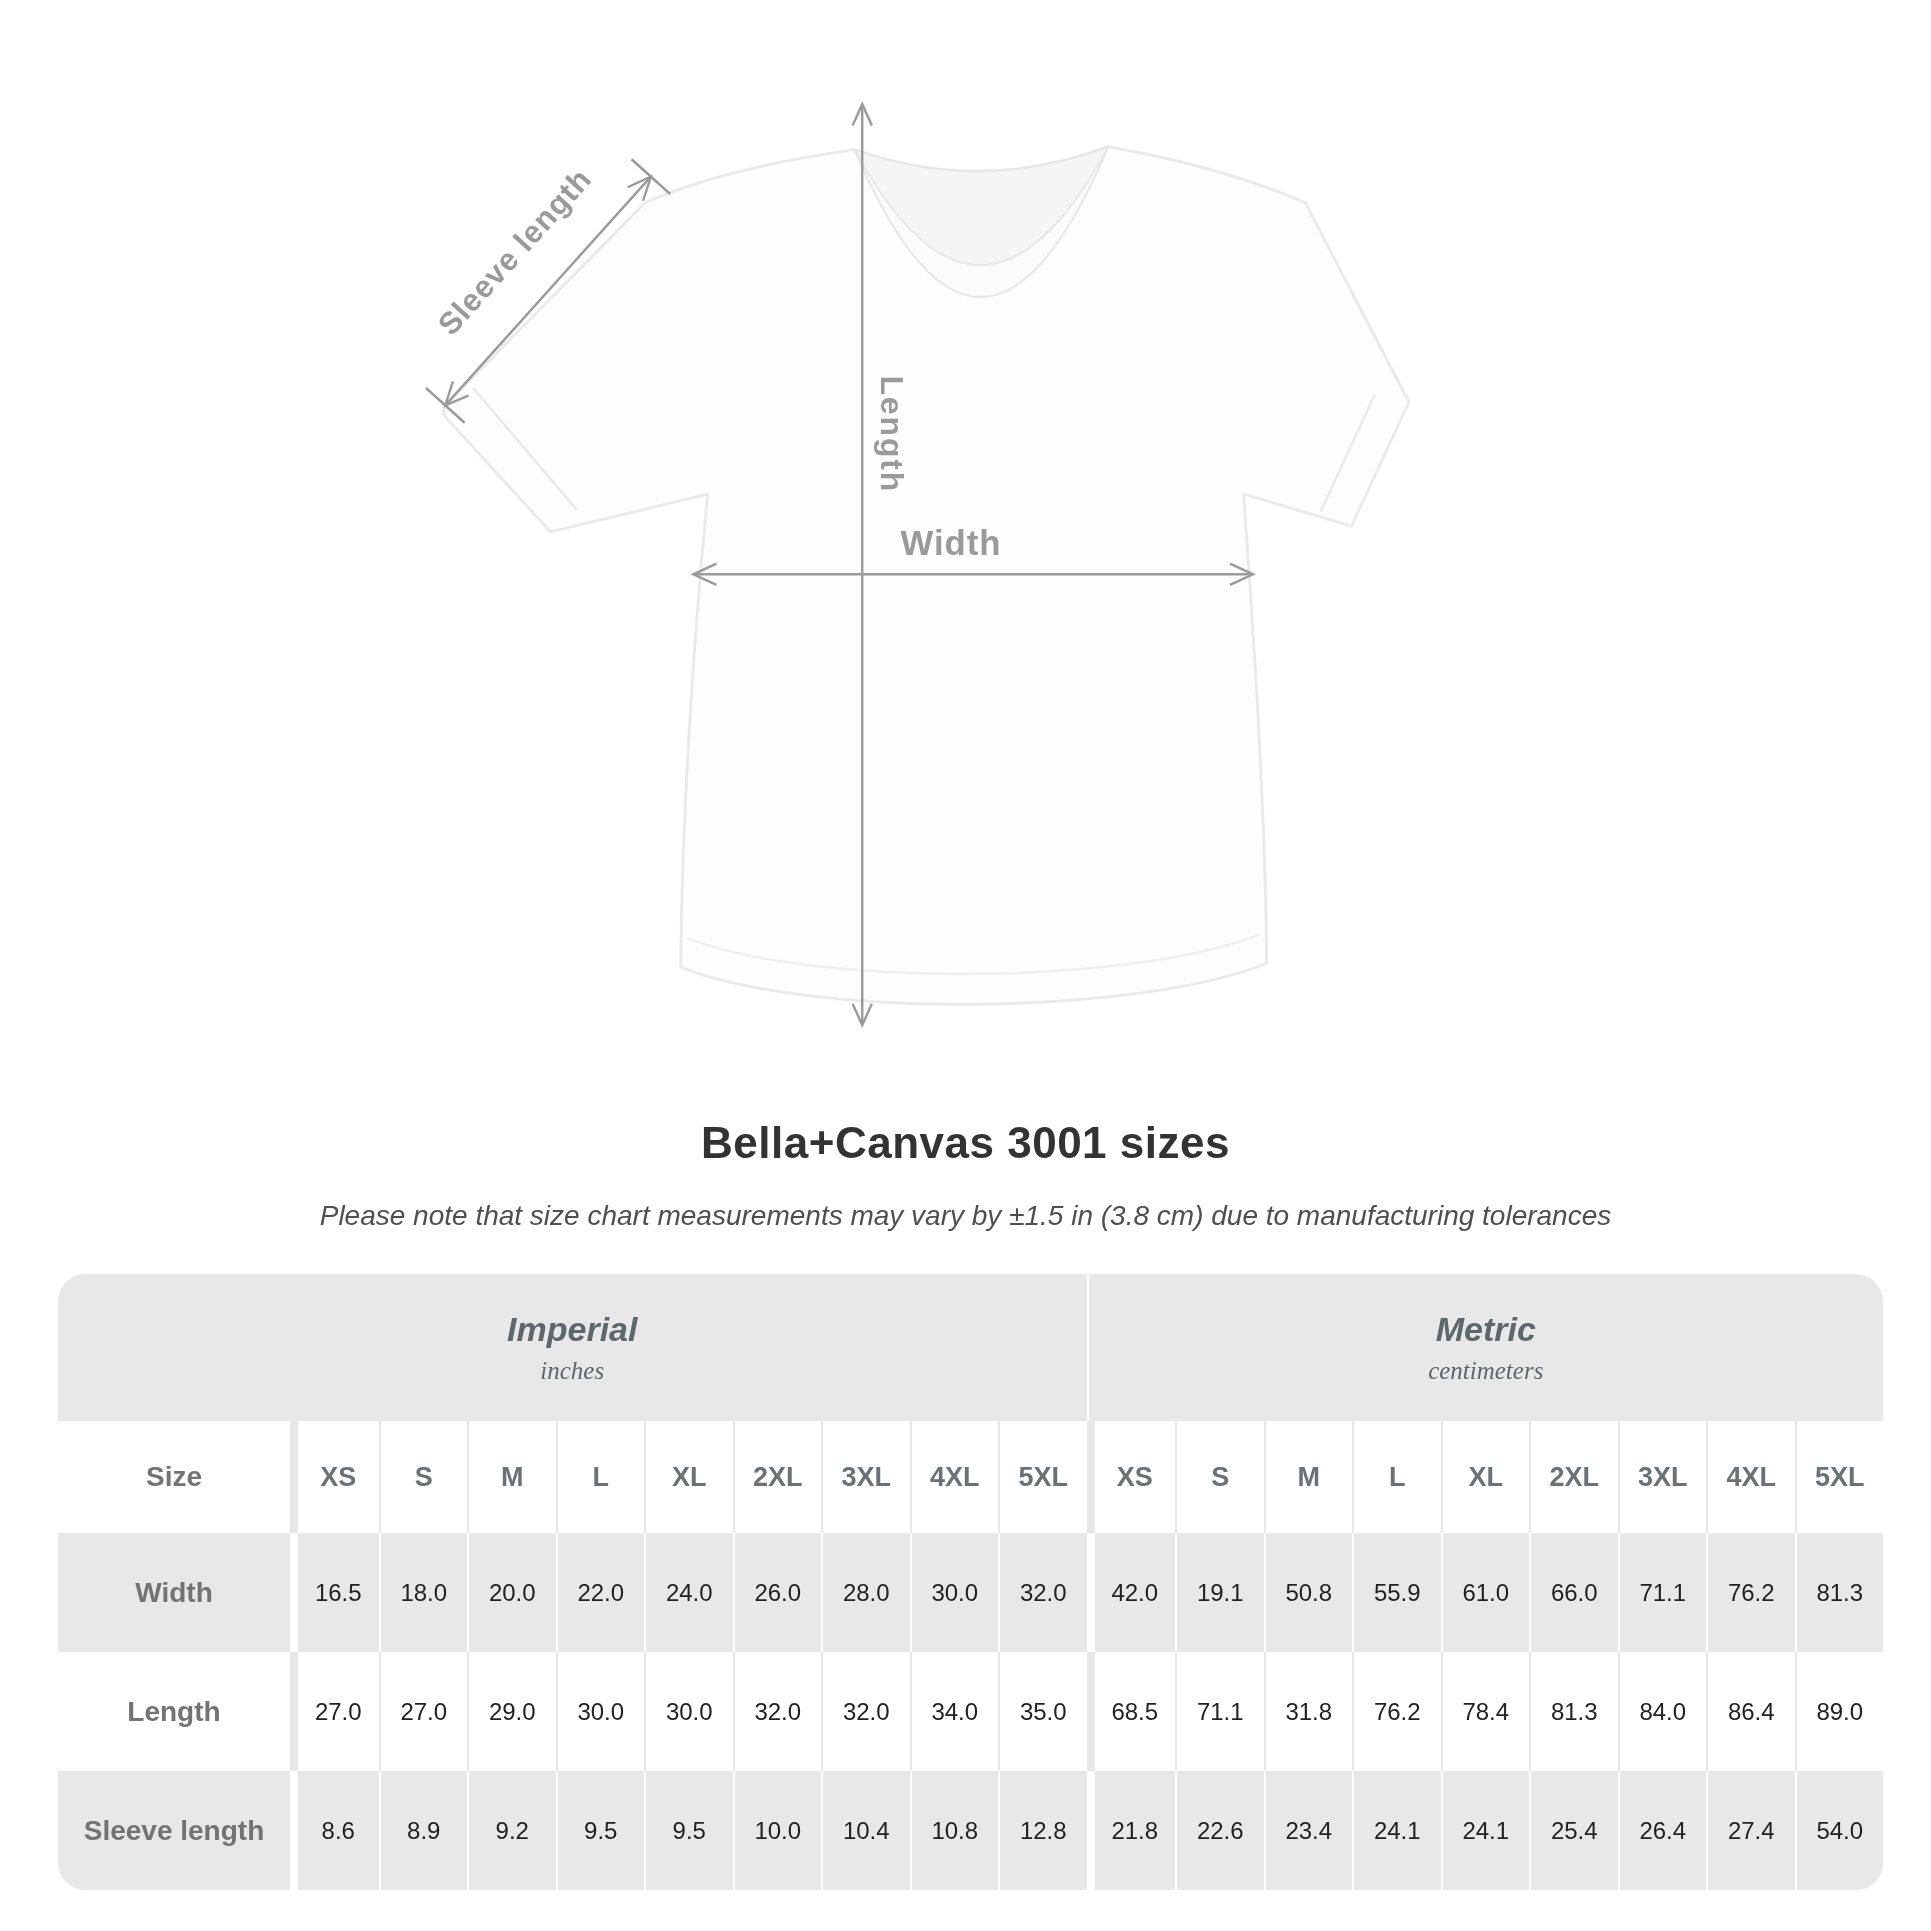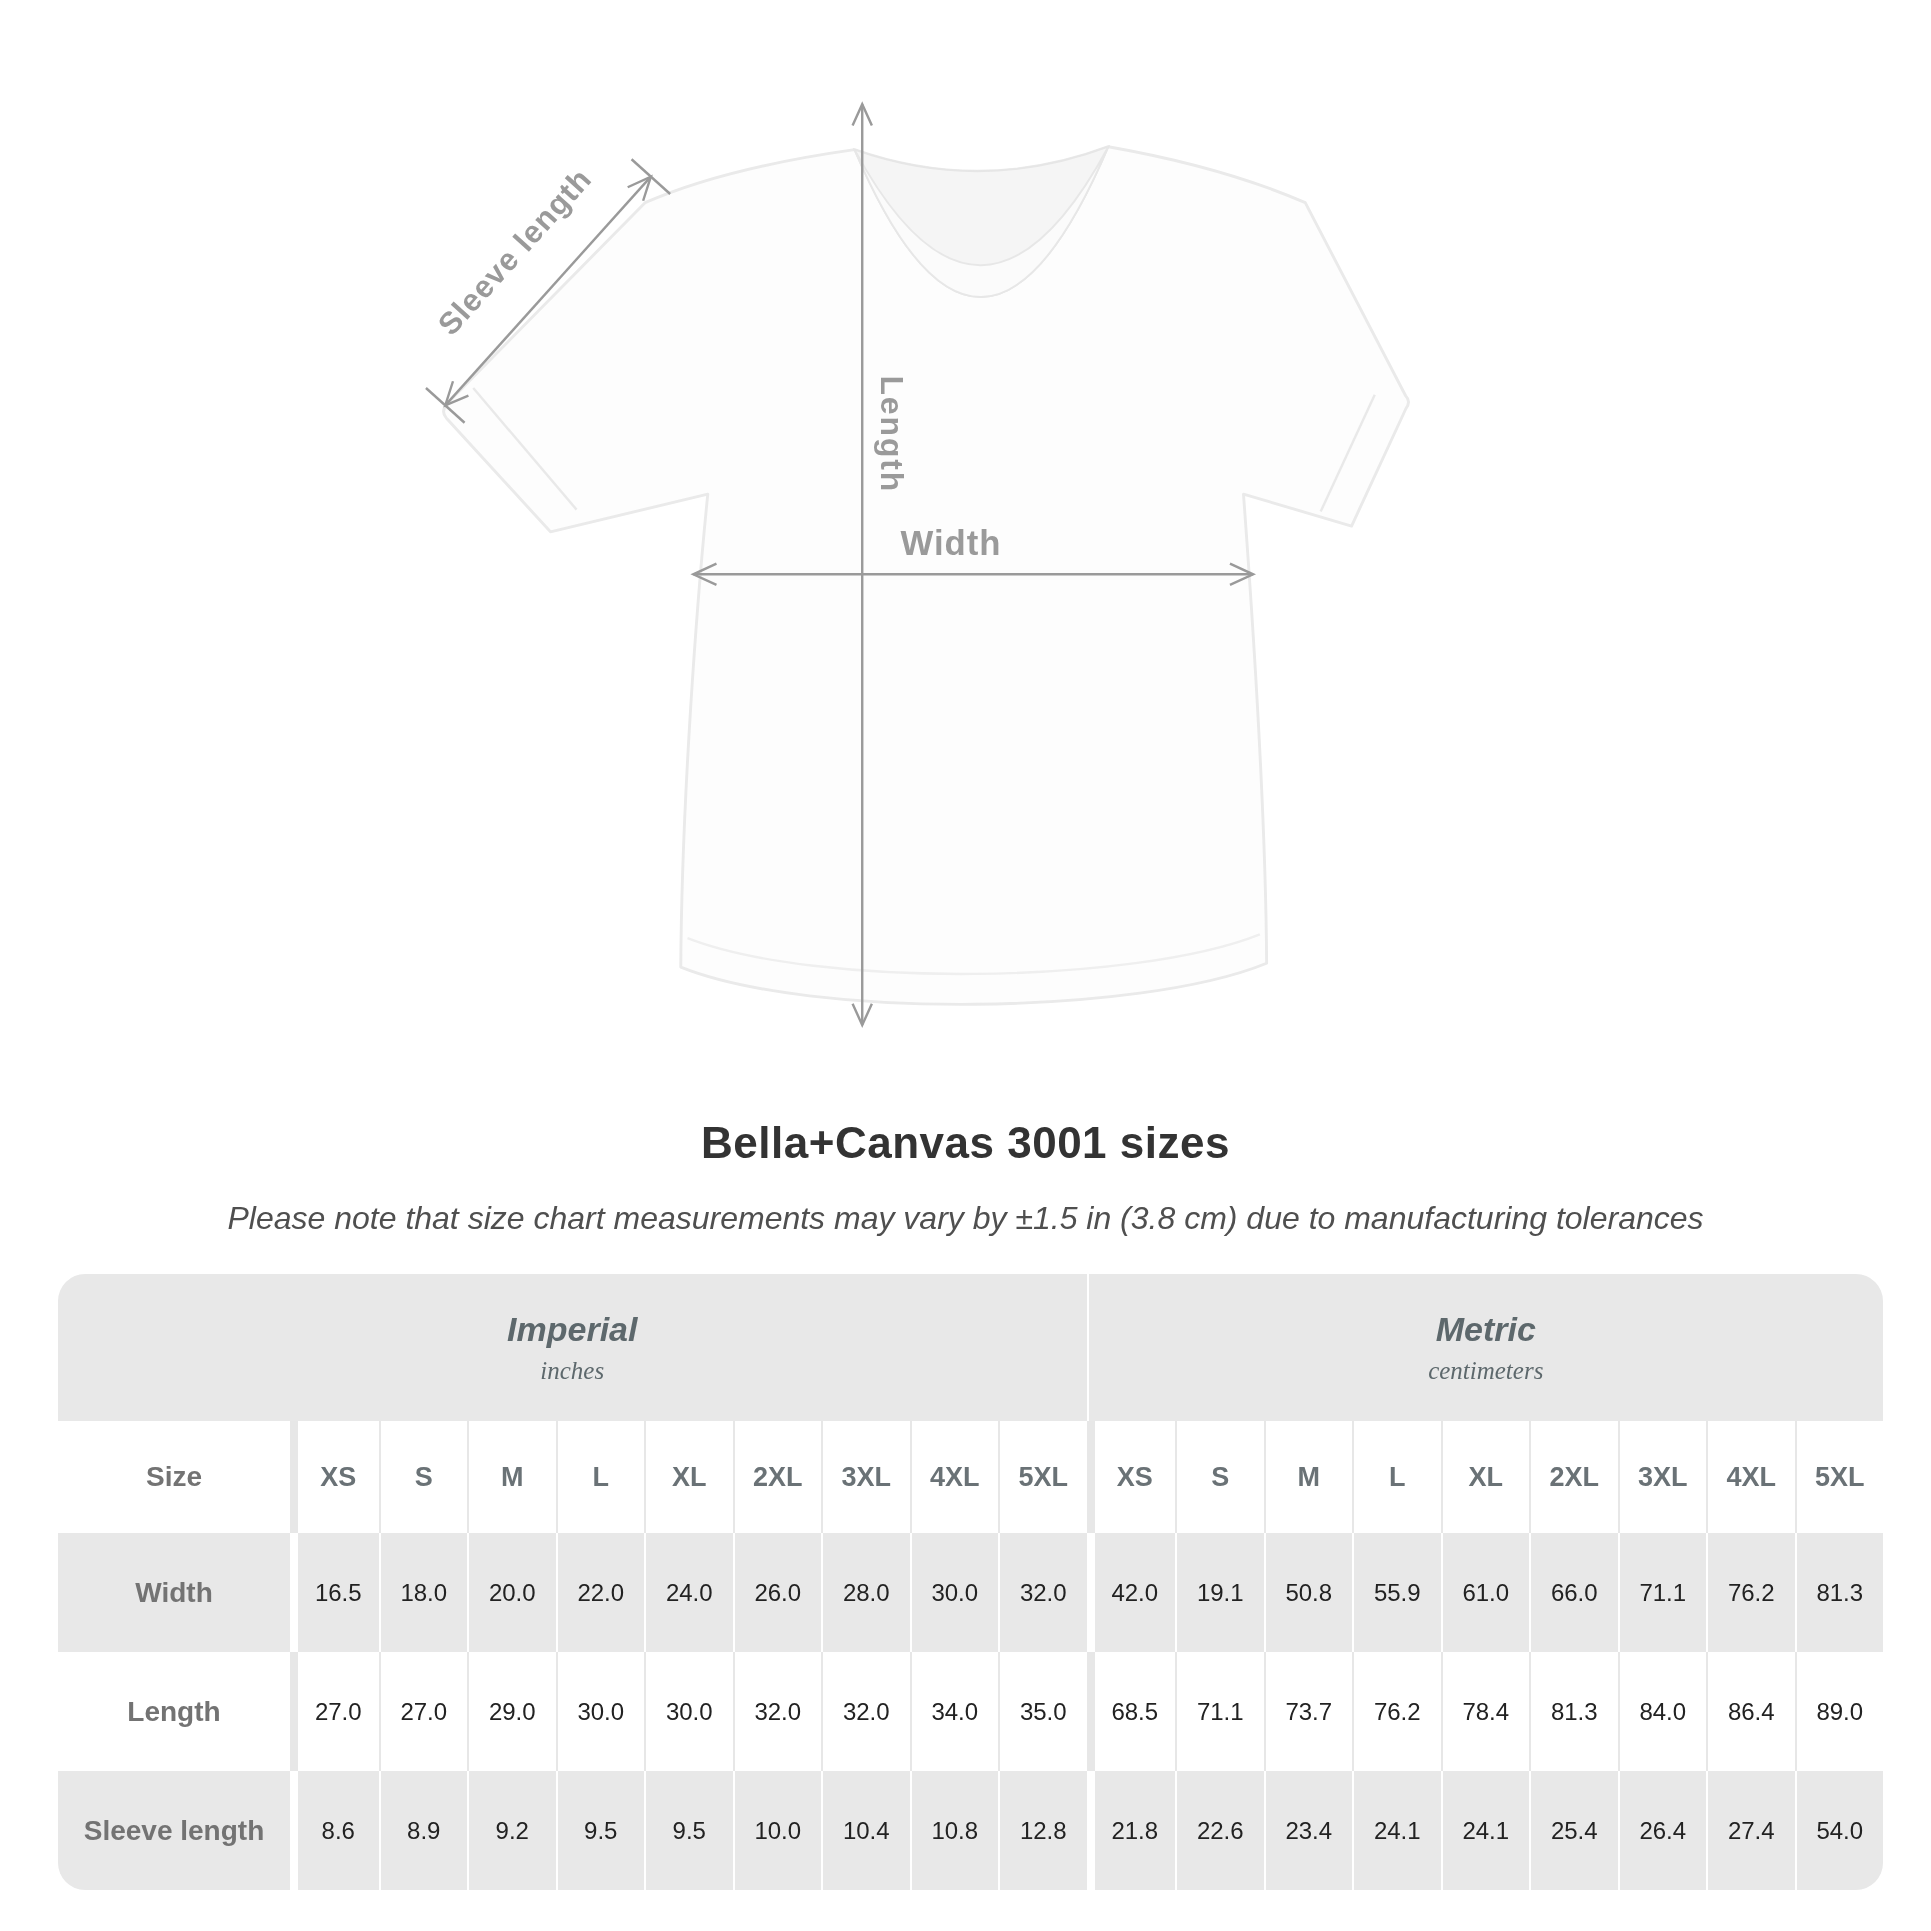--- a/index.html
+++ b/index.html
@@ -11,21 +11,21 @@
 
   
   .shirt-area { position:absolute; top:0; left:0; width:1931px; height:1081px; }
   .shirt-area svg { display:block; }
   .dim-text { fill:#9a9a9a; font-weight:bold; font-family:"Liberation Sans",sans-serif; }
 
   
   .title { position:absolute; top:1118px; left:0; width:100%; text-align:center;
            font-size:44px; font-weight:bold; color:#333333; letter-spacing:0.5px; }
   .subtitle { position:absolute; top:1200px; left:0; width:100%; text-align:center;
-              font-size:32px; font-style:italic; color:#4f4f4f; }
+              font-size:28px; font-style:italic; color:#4f4f4f; }
 
   
   .size-table { position:absolute; left:58px; top:1274px; width:1825px; }
   .row { display:grid; grid-template-columns:232px repeat(18, 1fr); }
   .row-gray { background:#e8e8e8; }
   .row-white { background:#ffffff; }
   .units-row { height:147px; border-radius:27px 27px 0 0; }
   .header-row { height:112px; }
   .data-row { height:119px; }
   .bottom-row { border-radius:0 0 27px 27px; }
@@ -168,21 +168,21 @@
       <div class="cell value-cell">27.0</div>
       <div class="cell value-cell">29.0</div>
       <div class="cell value-cell">30.0</div>
       <div class="cell value-cell">30.0</div>
       <div class="cell value-cell">32.0</div>
       <div class="cell value-cell">32.0</div>
       <div class="cell value-cell">34.0</div>
       <div class="cell value-cell">35.0</div>
       <div class="cell value-cell sep-wide">68.5</div>
       <div class="cell value-cell">71.1</div>
-      <div class="cell value-cell">73.7</div>
+      <div class="cell value-cell">31.8</div>
       <div class="cell value-cell">76.2</div>
       <div class="cell value-cell">78.4</div>
       <div class="cell value-cell">81.3</div>
       <div class="cell value-cell">84.0</div>
       <div class="cell value-cell">86.4</div>
       <div class="cell value-cell">89.0</div>
     </div>
 
     <div class="row data-row row-gray bottom-row">
       <div class="cell label-cell">Sleeve length</div>

